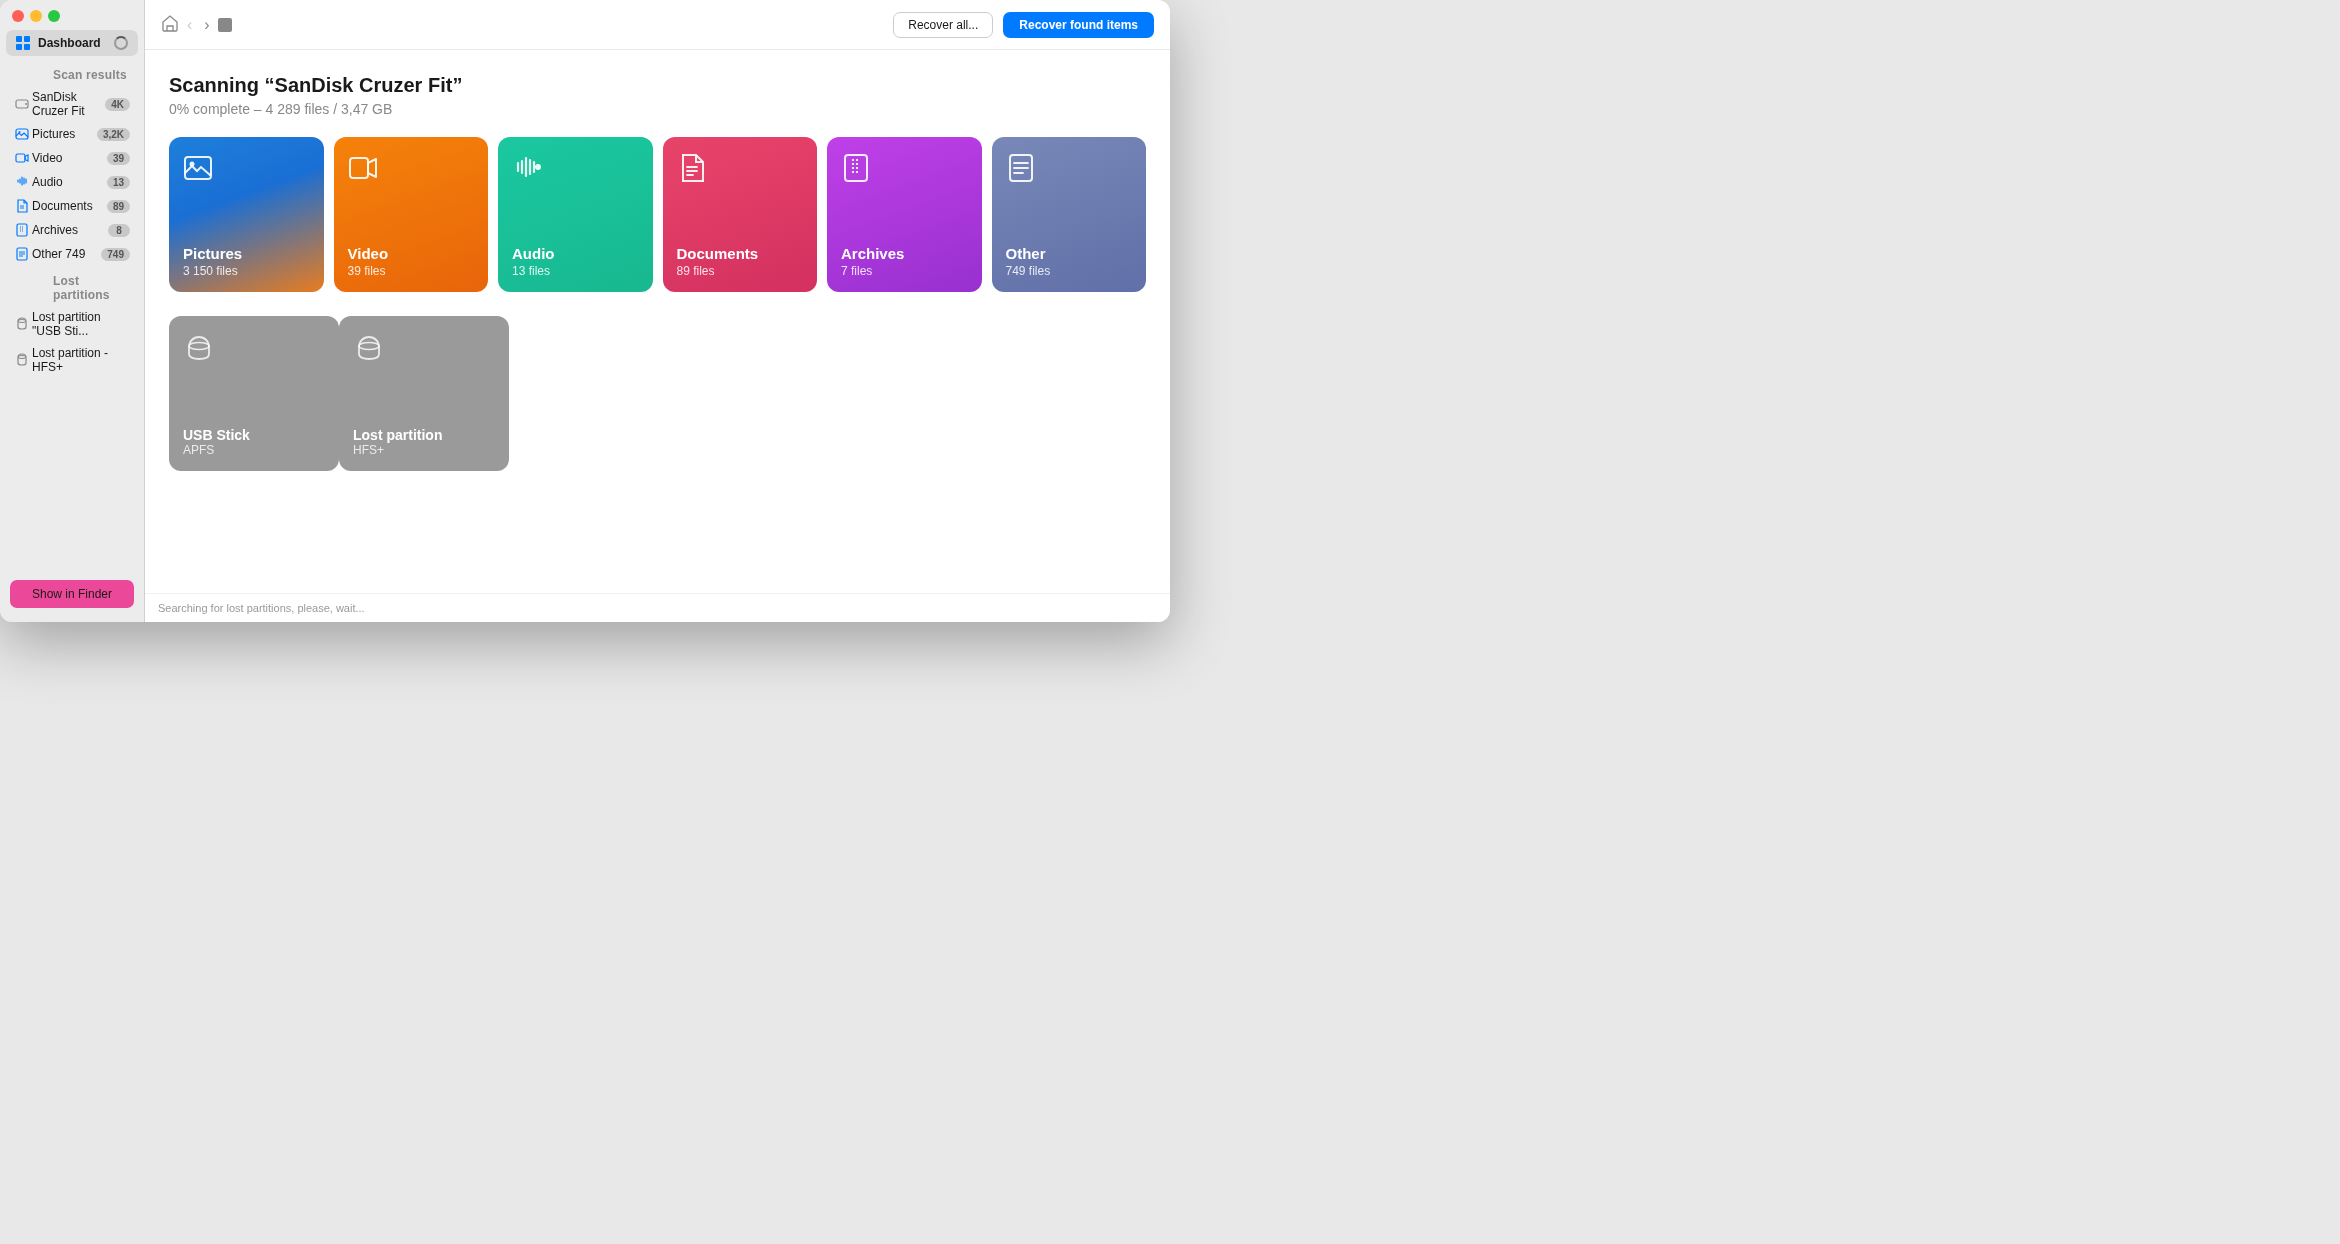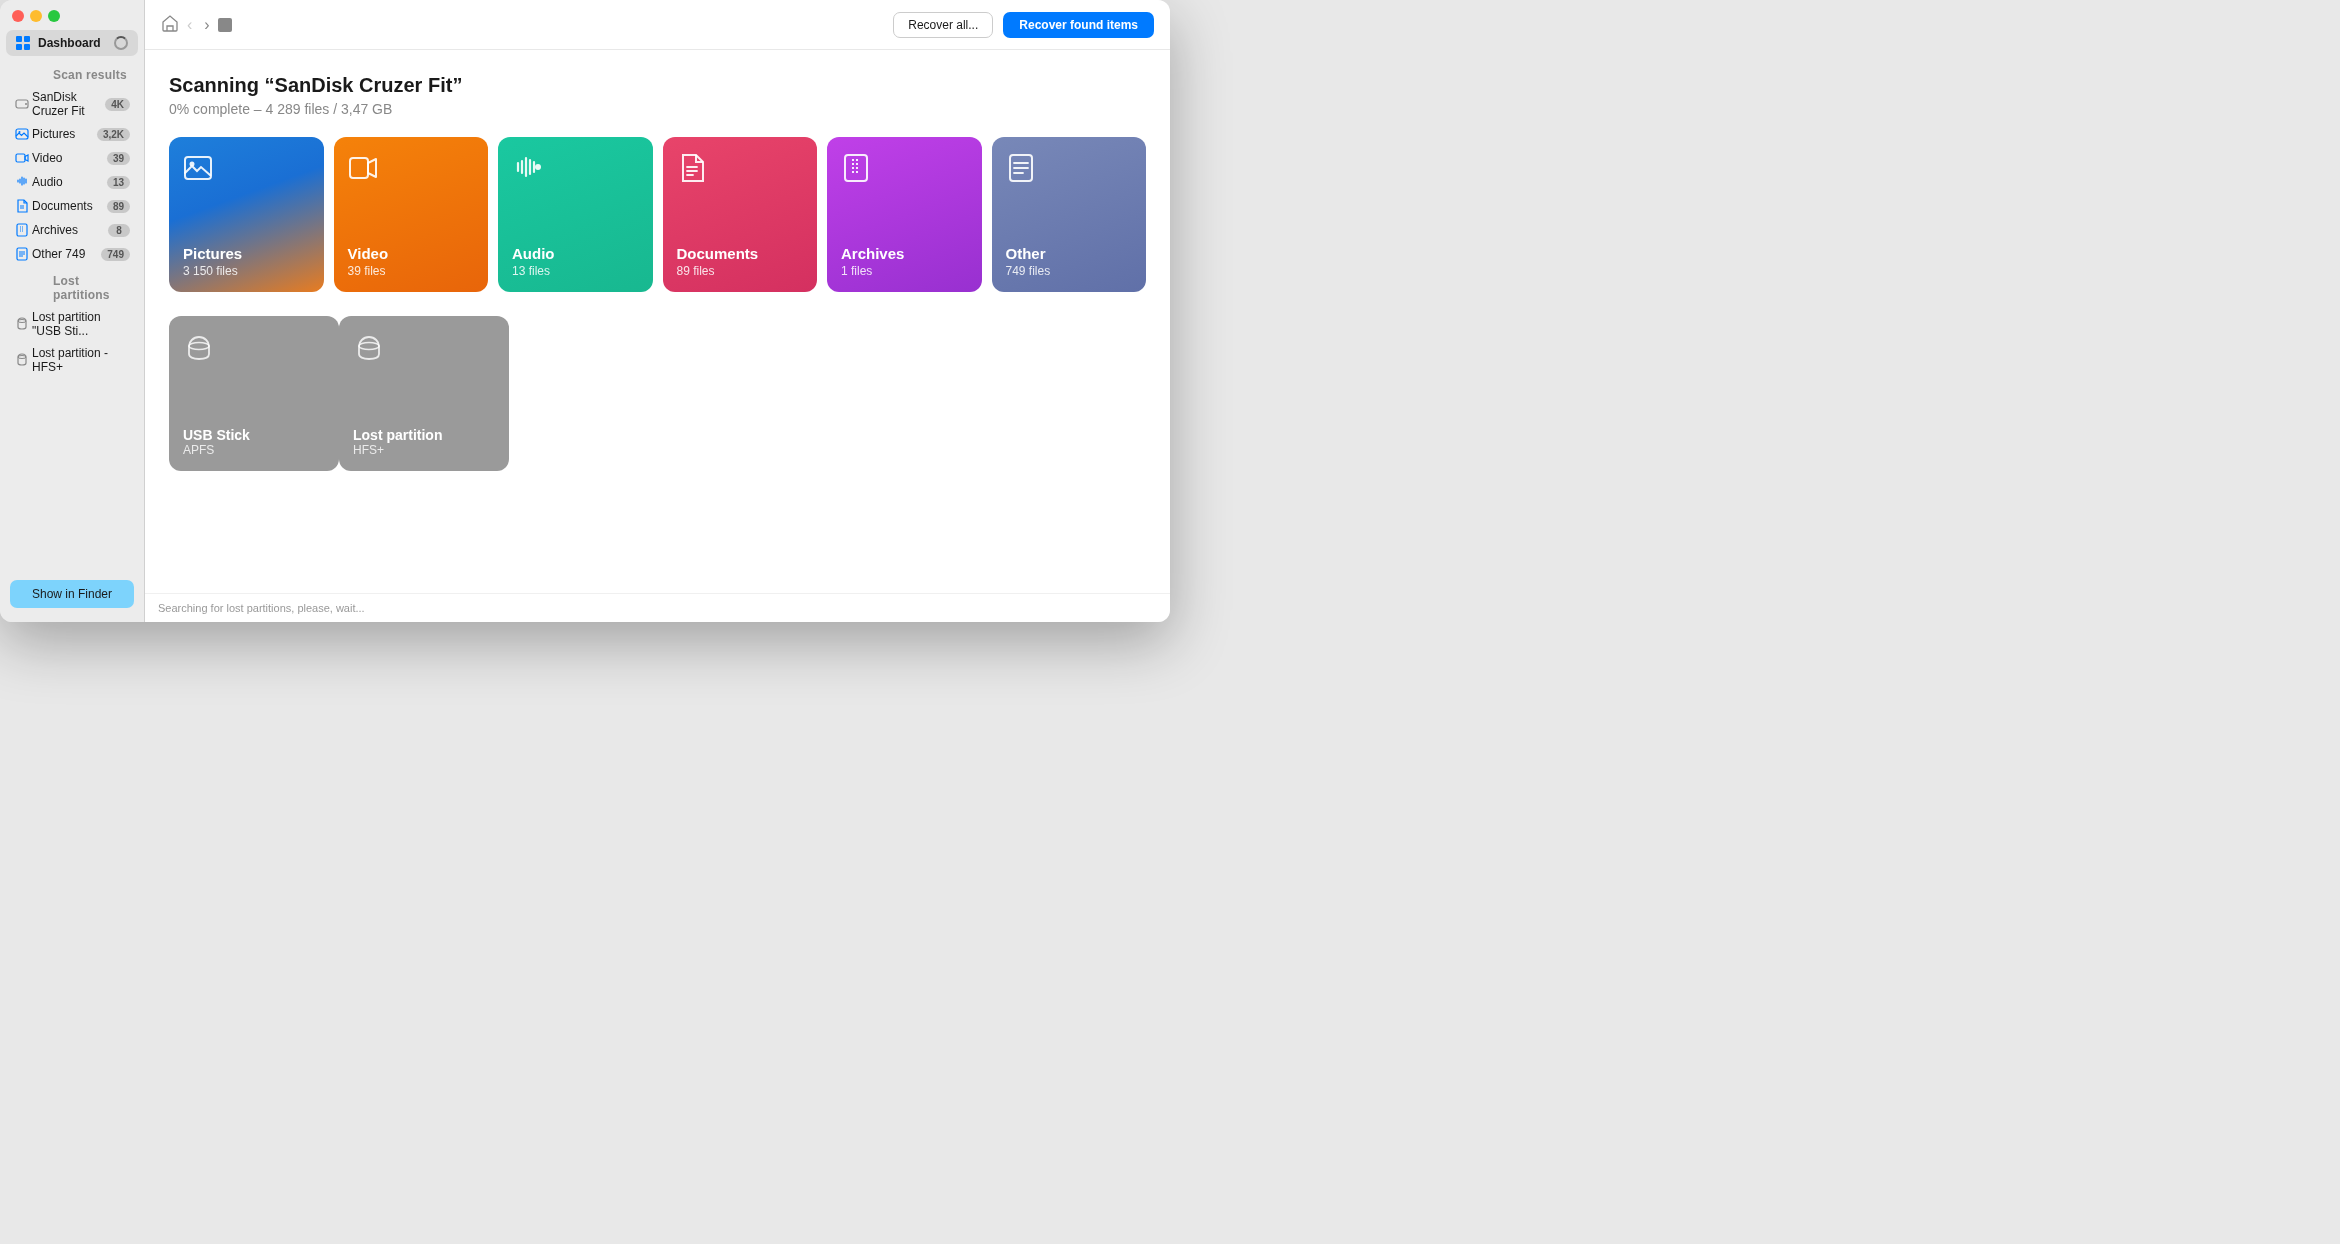--- a/index.html
+++ b/index.html
@@ -114,21 +114,21 @@
       padding: 1px 6px;
       border-radius: 10px;
       min-width: 22px;
       text-align: center;
     }
 
     .sidebar-spacer { flex: 1; }
 
     .show-finder-btn {
       margin: 8px 10px 4px 10px;
-      background: #7dd3fc;
+      background: #ec4899;
       border: none;
       border-radius: 7px;
       padding: 7px 0;
       font-size: 12px;
       font-weight: 500;
       color: #1a1a1a;
       cursor: pointer;
       text-align: center;
     }
 
@@ -512,21 +512,21 @@
         <div class="card-icon">
           <svg width="30" height="30" viewBox="0 0 30 30" fill="none">
             <rect x="4" y="2" width="22" height="26" rx="3" stroke="rgba(255,255,255,0.9)" stroke-width="2" fill="none"></rect>
             <line x1="11" y1="7" x2="19" y2="7" stroke="rgba(255,255,255,0.9)" stroke-width="1.8" stroke-dasharray="2,2"></line>
             <line x1="11" y1="11" x2="19" y2="11" stroke="rgba(255,255,255,0.9)" stroke-width="1.8" stroke-dasharray="2,2"></line>
             <line x1="11" y1="15" x2="19" y2="15" stroke="rgba(255,255,255,0.9)" stroke-width="1.8" stroke-dasharray="2,2"></line>
             <line x1="11" y1="19" x2="19" y2="19" stroke="rgba(255,255,255,0.9)" stroke-width="1.8" stroke-dasharray="2,2"></line>
           </svg>
         </div>
         <div class="card-name">Archives</div>
-        <div class="card-count">1 files</div>
+        <div class="card-count">7 files</div>
       </div>
 
       <div class="file-card card-other">
         <div class="card-icon">
           <svg width="30" height="30" viewBox="0 0 30 30" fill="none">
             <rect x="4" y="2" width="22" height="26" rx="3" stroke="rgba(255,255,255,0.9)" stroke-width="2" fill="none"></rect>
             <line x1="8" y1="10" x2="22" y2="10" stroke="rgba(255,255,255,0.9)" stroke-width="1.8" stroke-linecap="round"></line>
             <line x1="8" y1="15" x2="22" y2="15" stroke="rgba(255,255,255,0.9)" stroke-width="1.8" stroke-linecap="round"></line>
             <line x1="8" y1="20" x2="17" y2="20" stroke="rgba(255,255,255,0.9)" stroke-width="1.8" stroke-linecap="round"></line>
           </svg>

